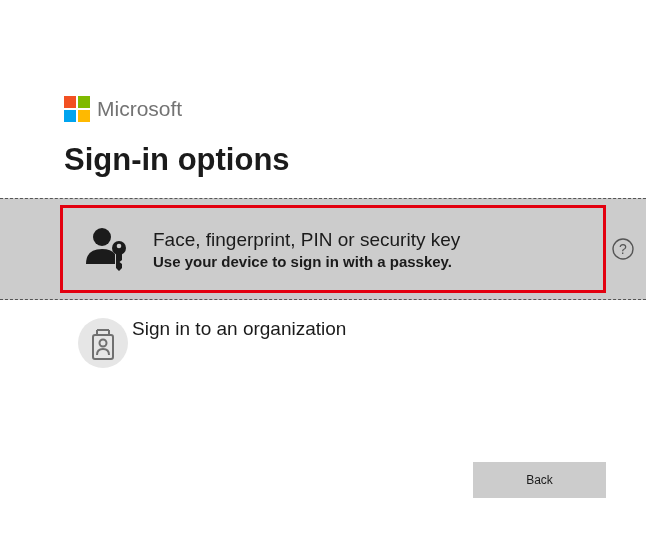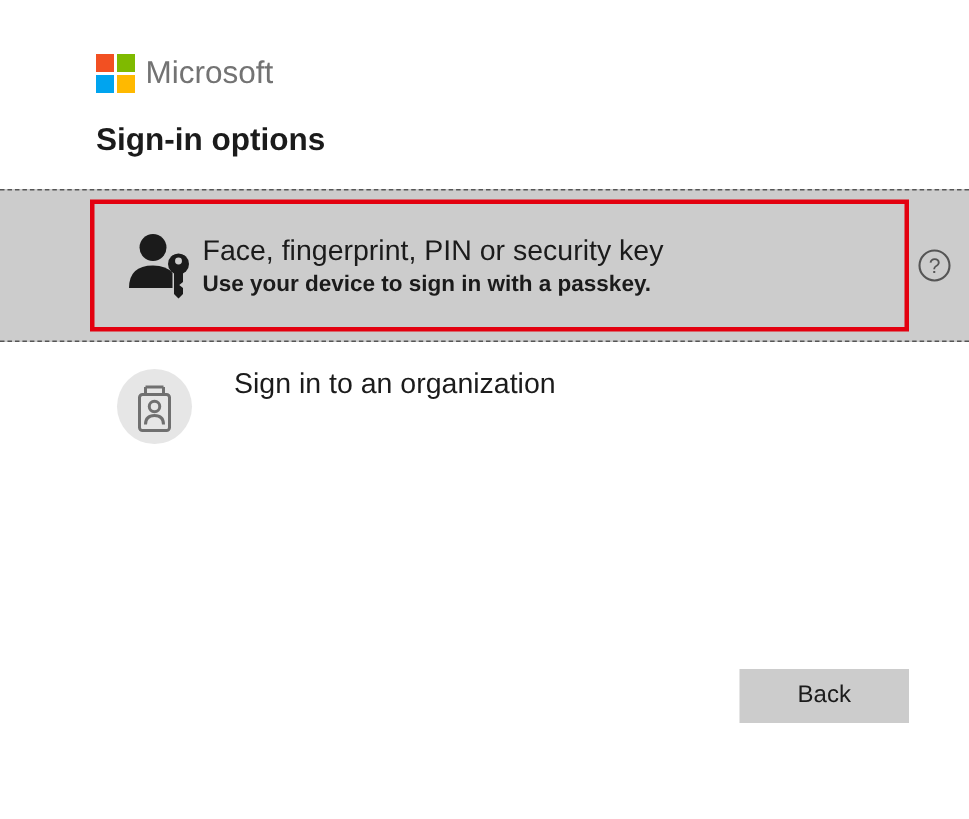--- a/index.html
+++ b/index.html
@@ -9,21 +9,21 @@
     }
     body {
       width: 646px;
       height: 546px;
       font-family: "Segoe UI", Tahoma, Geneva, sans-serif;
       background: #ffffff;
       color: #1b1b1b;
       overflow: hidden;
     }
     .container {
-      padding-top: 36px;
+      padding-top: 96px;
     }
     .header {
       padding-left: 64px;
       padding-right: 64px;
     }
     .logo-row {
       display: flex;
       align-items: center;
       gap: 7px;
       margin-bottom: 20px;
@@ -39,49 +39,49 @@
     .ms-logo .sq1 { background: #f25022; }
     .ms-logo .sq2 { background: #7fba00; }
     .ms-logo .sq3 { background: #00a4ef; }
     .ms-logo .sq4 { background: #ffb900; }
     .brand-text {
       font-size: 21px;
       color: #737373;
       font-weight: 500;
     }
     .page-title {
-      font-size: 21px;
+      font-size: 31px;
       font-weight: 600;
       color: #1b1b1b;
       margin-bottom: 20px;
     }
     .option-selected-wrap {
       background: #CCCCCC;
       border-top: 1px dashed #555;
       border-bottom: 1px dashed #555;
       padding: 6px 0;
       position: relative;
     }
     .option-selected {
       margin-left: 60px;
       margin-right: 40px;
       border: 3px solid #e3000f;
       padding: 16px 50px 16px 18px;
       display: flex;
       align-items: center;
-      gap: 4px;
+      gap: 22px;
       position: relative;
     }
     .option-plain {
       margin-left: 60px;
       margin-right: 40px;
       padding: 18px 18px;
       display: flex;
       align-items: flex-start;
-      gap: 28px;
+      gap: 4px;
     }
     .option-icon {
       width: 50px;
       height: 50px;
       flex-shrink: 0;
     }
     .option-text {
       flex: 1;
     }
     .option-title {
@@ -99,26 +99,26 @@
       right: 12px;
       top: 50%;
       transform: translateY(-50%);
       width: 22px;
       height: 22px;
       color: #444;
     }
     .back-button {
       position: absolute;
       right: 40px;
-      bottom: 64px;
-      width: 113px;
+      bottom: 48px;
+      width: 133px;
       height: 36px;
       background: #CCCCCC;
       border: none;
-      font-size: 16px;
+      font-size: 12px;
       color: #1b1b1b;
       cursor: pointer;
       font-family: inherit;
     }
     .badge-circle {
       width: 50px;
       height: 50px;
       border-radius: 50%;
       background: #e6e6e6;
       display: flex;

